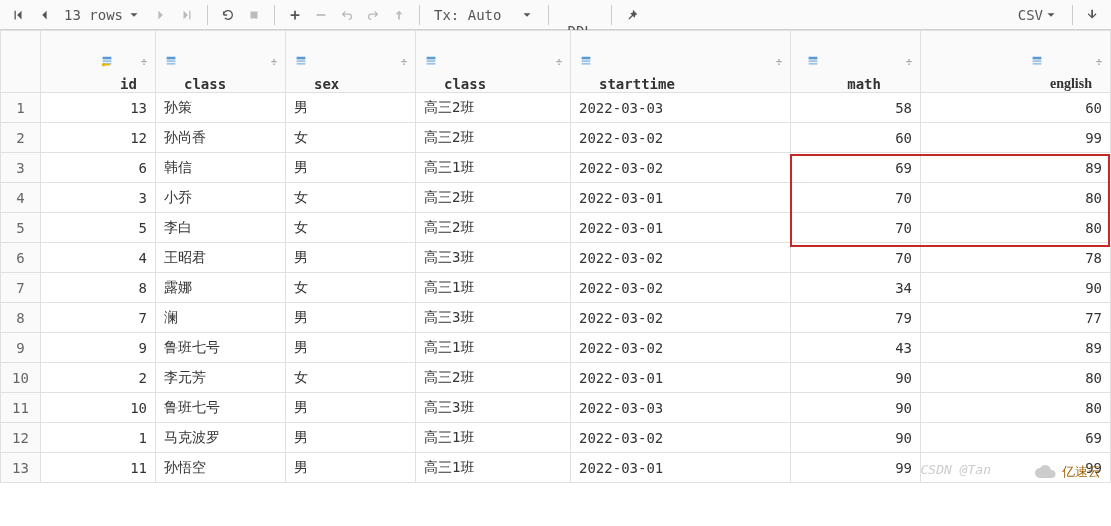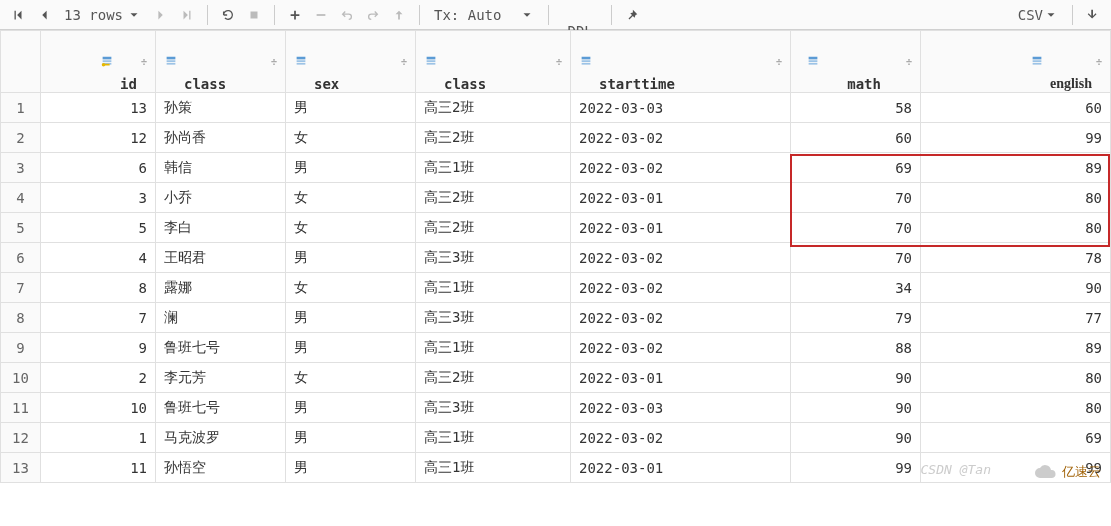--- a/index.html
+++ b/index.html
@@ -445,21 +445,21 @@
           <td class="num">79</td>
           <td class="num">77</td>
         </tr>
         <tr>
           <td class="col-rownum">9</td>
           <td class="num">9</td>
           <td>鲁班七号</td>
           <td>男</td>
           <td>高三1班</td>
           <td>2022-03-02</td>
-          <td class="num">88</td>
+          <td class="num">43</td>
           <td class="num">89</td>
         </tr>
         <tr>
           <td class="col-rownum">10</td>
           <td class="num">2</td>
           <td>李元芳</td>
           <td>女</td>
           <td>高三2班</td>
           <td>2022-03-01</td>
           <td class="num">90</td>

